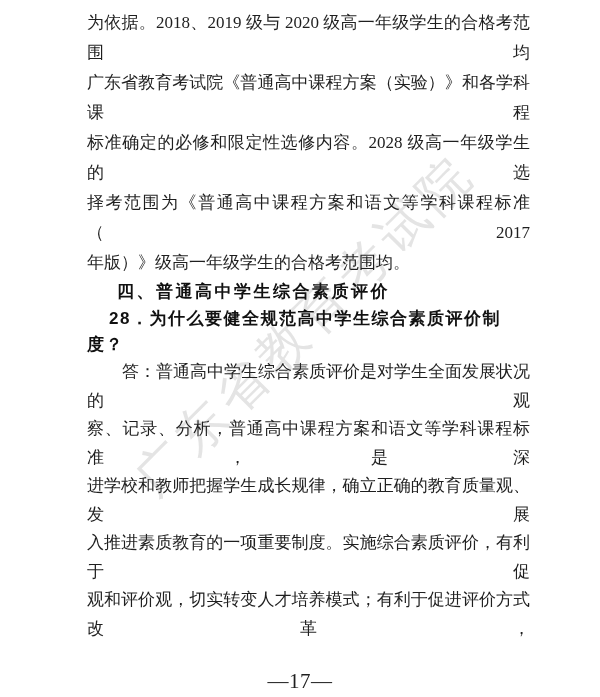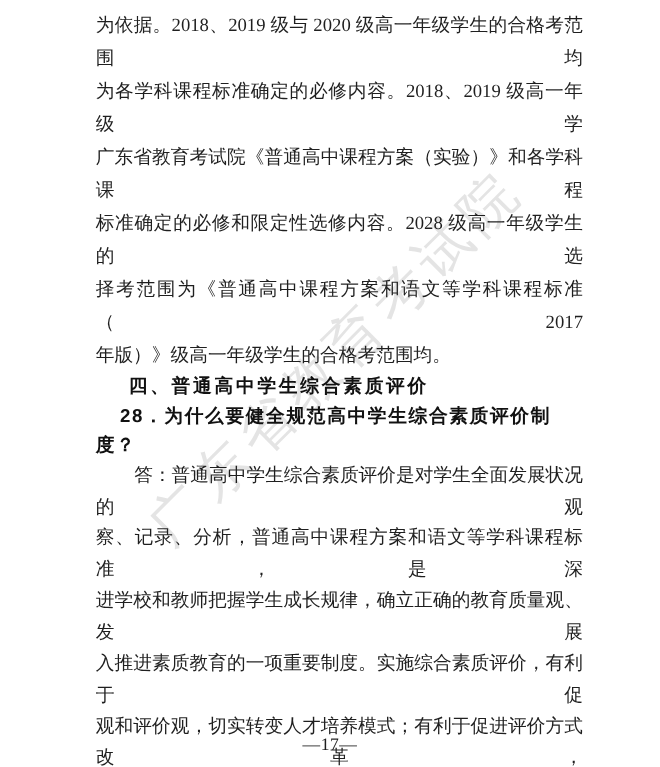--- a/index.html
+++ b/index.html
@@ -78,39 +78,38 @@
     letter-spacing: 1.5px;
     text-indent: 22px;
     color: var(--heading);
   }
   .page-number {
     position: absolute;
     left: 0;
     right: 0;
     top: 669px;
     text-align: center;
-    font-size: 16px;
+    font-size: 21px;
     letter-spacing: 0.5px;
     color: var(--text);
     z-index: 1;
   }
 </style>
 </head>
 <body>
 
 <div class="page">
 
   <div class="watermark">广东省教育考试院</div>
 
   <div class="content">
 
     <div class="para intro">
       <div class="jlines">
           <div class="line jline">为依据。2018、2019 级与 2020 级高一年级学生的合格考范围均</div>
-          <div class="line jline">为各学科课程标准确定的必修内容。2018、2019 级高一年级学</div>
           <div class="line jline">广东省教育考试院《普通高中课程方案（实验）》和各学科课程</div>
           <div class="line jline">标准确定的必修和限定性选修内容。2028 级高一年级学生的选</div>
           <div class="line jline">择考范围为《普通高中课程方案和语文等学科课程标准（2017</div>
         </div>
       <div class="line lastline">年版）》级高一年级学生的合格考范围均。</div>
     </div>
 
     <h2 class="heading">四、普通高中学生综合素质评价</h2>
 
     <h3 class="question q28">28．为什么要健全规范高中学生综合素质评价制度？</h3>

